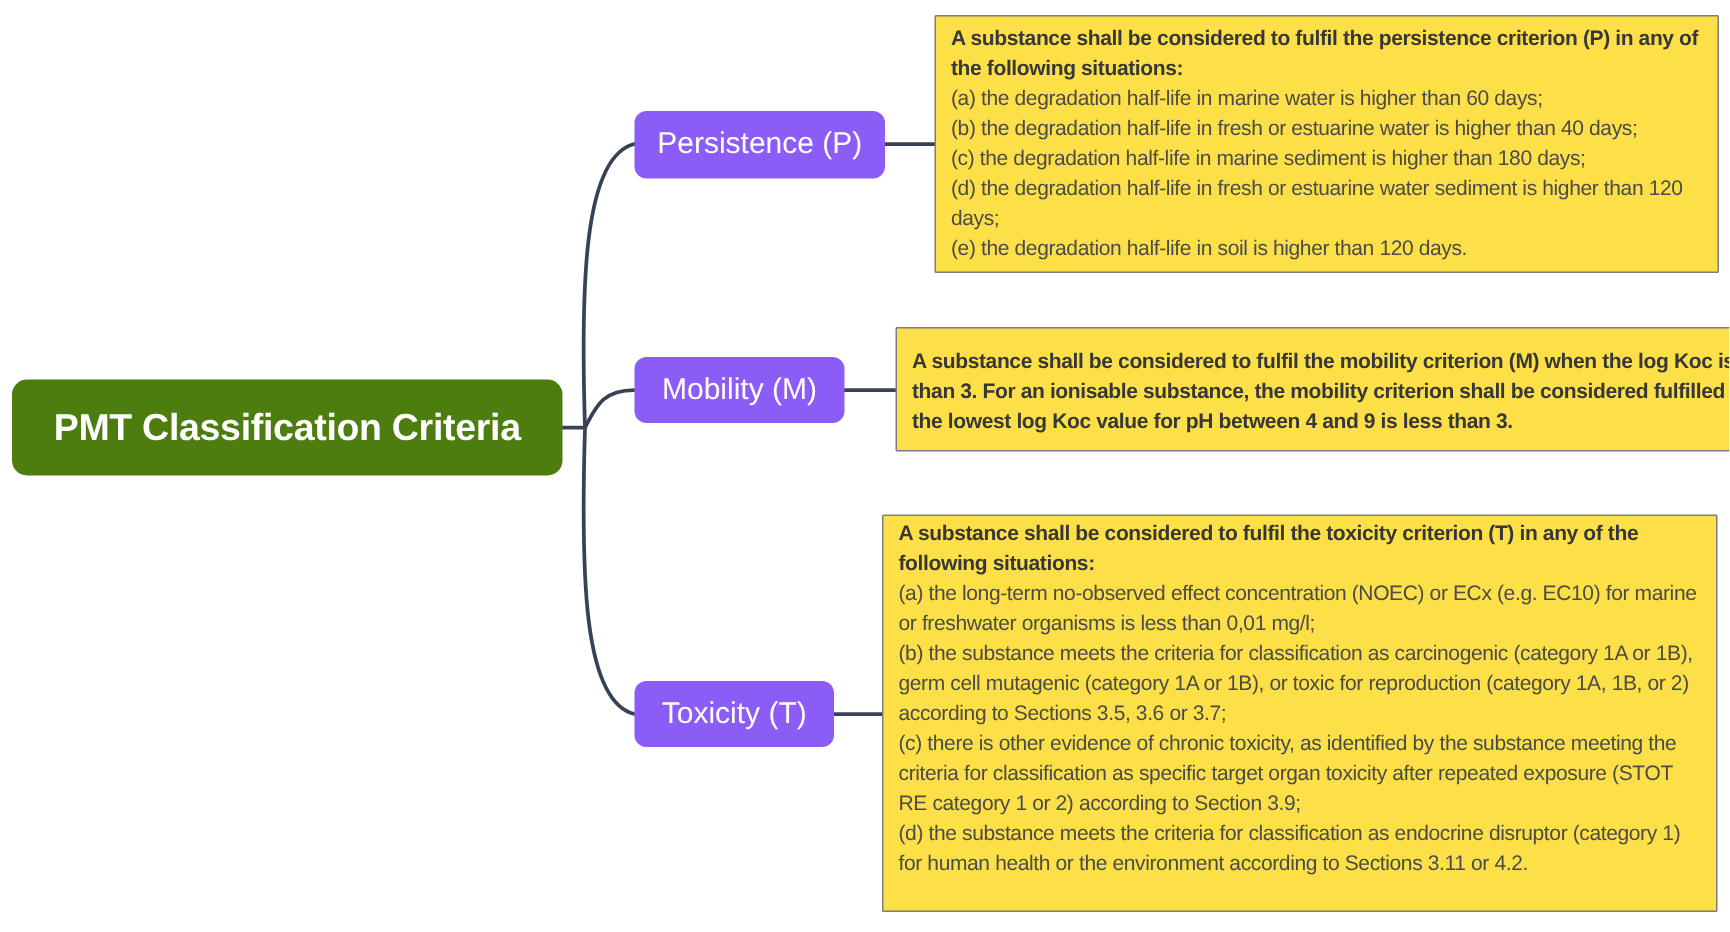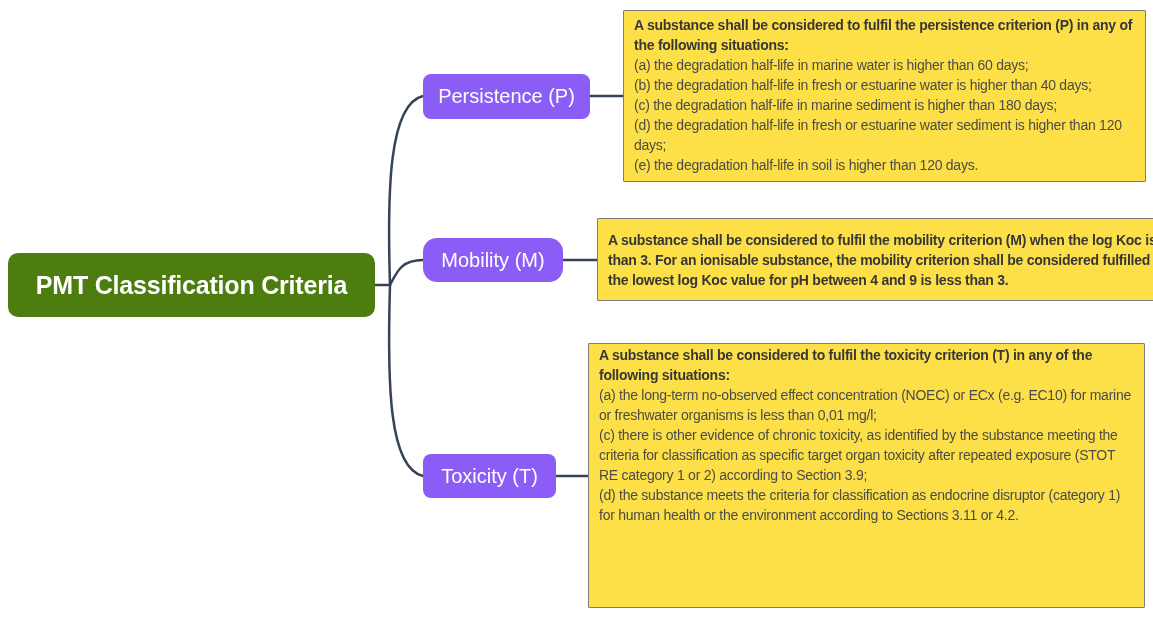--- a/index.html
+++ b/index.html
@@ -35,21 +35,21 @@
     font-weight: bold;
     letter-spacing: -0.2px;
   }
   .branch-node {
     background: #8b5cf6;
     border-radius: 8px;
     font-size: 20px;
     font-weight: 400;
   }
   .branch-persistence { left: 423px; top: 74px;  width: 167px; height: 45px; }
-  .branch-mobility    { left: 423px; top: 238px; width: 140px; height: 44px; border-radius: 14px; }
+  .branch-mobility    { left: 423px; top: 238px; width: 140px; height: 44px; }
   .branch-toxicity    { left: 423px; top: 454px; width: 133px; height: 44px; }
   .detail-box {
     position: absolute;
     z-index: 1;
     box-sizing: border-box;
     background: #fde047;
     border: 1.5px solid #7d7d7d;
     border-radius: 1px;
     font-size: 14px;
     line-height: 20px;
@@ -104,17 +104,18 @@
     <p>(e) the degradation half-life in soil is higher than 120 days.</p>
   </div>
 
   <div class="detail-box box-mobility">
     <p class="hdr">A substance shall be considered to fulfil the mobility criterion (M) when the log Koc is less than 3. For an ionisable substance, the mobility criterion shall be considered fulfilled when the lowest log Koc value for pH between 4 and 9 is less than 3.</p>
   </div>
 
   <div class="detail-box box-toxicity">
     <p class="hdr">A substance shall be considered to fulfil the toxicity criterion (T) in any of the following situations:</p>
     <p>(a) the long-term no-observed effect concentration (NOEC) or ECx (e.g. EC10) for marine or freshwater organisms is less than 0,01 mg/l;</p>
+    <p>(b) the substance meets the criteria for classification as carcinogenic (category 1A or 1B), germ cell mutagenic (category 1A or 1B), or toxic for reproduction (category 1A, 1B, or 2) according to Sections 3.5, 3.6 or 3.7;</p>
     <p>(c) there is other evidence of chronic toxicity, as identified by the substance meeting the criteria for classification as specific target organ toxicity after repeated exposure (STOT RE category 1 or 2) according to Section 3.9;</p>
     <p>(d) the substance meets the criteria for classification as endocrine disruptor (category 1) for human health or the environment according to Sections 3.11 or 4.2.</p>
   </div>
 
 </div>
 
 </body></html>

